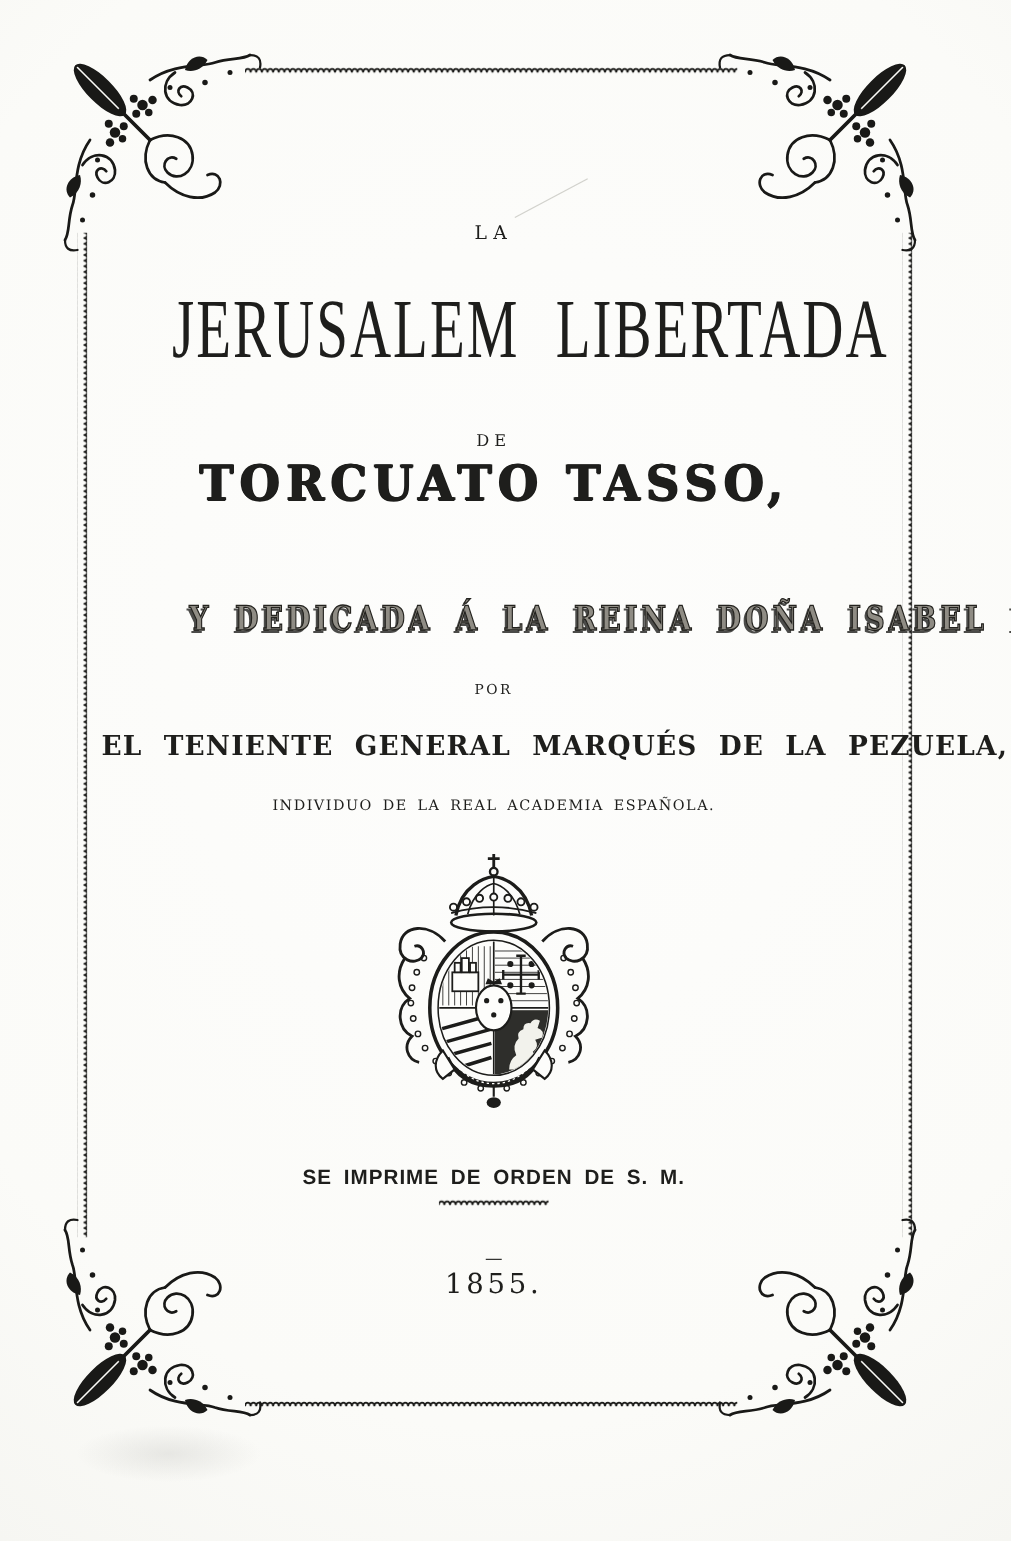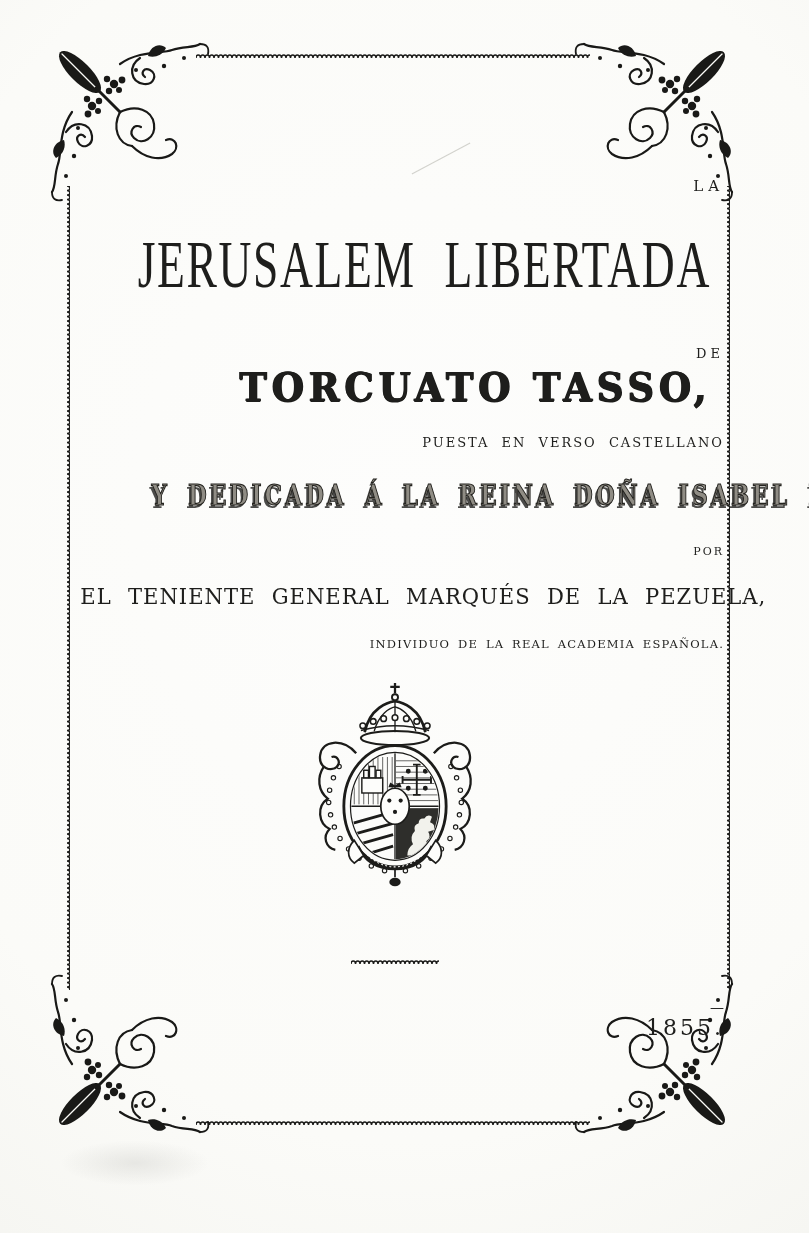--- a/index.html
+++ b/index.html
@@ -25,38 +25,38 @@
   .wave-bottom { left:196px; top:1120px; width:394px; height:8px; }
   .wave-left   { left:62px;  top:186px;  width:8px;  height:804px; }
   .wave-right  { left:722px; top:186px;  width:8px;  height:804px; }
   
   .ornament { position:absolute; width:168px; height:168px; }
   .ornament.tl { left:44px;  top:36px; }
   .ornament.tr { left:572px; top:36px;  transform:scaleX(-1); }
   .ornament.bl { left:44px;  top:972px; transform:scaleY(-1); }
   .ornament.br { left:572px; top:972px; transform:scale(-1,-1); }
   
-  .txt { position:absolute; left:66px; width:658px; text-align:right; white-space:nowrap; }
+  .txt { position:absolute; left:66px; width:658px; text-align:center; white-space:nowrap; }
   .txt .inner { display:inline-block; }
   .line-la        { top:177px; font-size:15px; letter-spacing:5px; }
   .line-title     { top:231px; }
   .line-title .inner { font-size:57px; letter-spacing:2px; word-spacing:20px;
                        transform:scale(.8,1.18); font-family:"Liberation Serif", serif; }
   .line-de        { top:346px; font-size:13px; letter-spacing:4px; }
   .line-author    { top:364px; }
   .line-author .inner { font-size:39px; font-weight:bold; letter-spacing:5px;
     transform:scaleX(.95);
     text-shadow:.7px 0 0 currentColor, -.7px 0 0 currentColor, 0 .5px 0 currentColor; }
   .line-verse     { top:435px; font-size:13px; letter-spacing:2px; word-spacing:6px; }
   .line-dedication{ top:480px; }
   .line-dedication .inner { font-size:27px; font-weight:bold; letter-spacing:4px; word-spacing:9px;
     transform:scaleX(.8); color:#8f8c84; -webkit-text-stroke:1.1px #24231f;
     text-shadow:-2.5px 2.5px 0 rgba(44,44,41,.85); }
   .line-por       { top:545px; font-size:11px; letter-spacing:2px;text-decoration:underline; }
-  .line-translator{ top:584px; }
+  .line-translator{ top:584px;font-weight:bold; }
   .line-translator .inner { font-size:22px; letter-spacing:1px; word-spacing:9px; transform:scaleX(.96); }
   .line-affil     { top:637px; font-size:11.5px; letter-spacing:1.2px; word-spacing:3px; }
   .coat { position:absolute; left:305px; top:679px; width:180px; height:228px; }
   .line-order     { top:933px; font-family:"Liberation Sans", sans-serif; font-weight:bold;
                     font-size:16.5px; letter-spacing:.8px; word-spacing:4px; }
   .wave-underline { position:absolute; left:351px; top:959px; width:88px; height:8px; }
   .line-imprint   { top:982px; font-size:14.5px; letter-spacing:.6px; word-spacing:5px; }
   .line-sep       { top:999px; font-size:14px; letter-spacing:0; }
   .line-year      { top:1015px; font-size:22px; letter-spacing:3px; }
 </style>
@@ -138,21 +138,20 @@
       <use href="#flourish"></use>
     </svg>
   <svg class="ornament br" viewBox="0 0 168 168">
       <use href="#flourish"></use>
     </svg>
 
   <div class="txt line-la"><span class="inner">LA</span></div>
   <div class="txt line-title"><span class="inner">JERUSALEM  LIBERTADA</span></div>
   <div class="txt line-de"><span class="inner">DE</span></div>
   <div class="txt line-author"><span class="inner">TORCUATO TASSO,</span></div>
-  <div class="txt line-verse"><span class="inner">PUESTA EN VERSO CASTELLANO</span></div>
   <div class="txt line-dedication"><span class="inner">Y DEDICADA Á LA REINA DOÑA ISABEL II</span></div>
   <div class="txt line-por"><span class="inner">POR</span></div>
   <div class="txt line-translator"><span class="inner">EL TENIENTE GENERAL MARQUÉS DE LA PEZUELA,</span></div>
   <div class="txt line-affil"><span class="inner">INDIVIDUO DE LA REAL ACADEMIA ESPAÑOLA.</span></div>
 
   <svg class="coat" viewBox="0 0 190 240">
     <defs>
       <clipPath id="shieldClip">
           <ellipse cx="95" cy="134" rx="46" ry="56"></ellipse>
         </clipPath>
@@ -253,19 +252,20 @@
       <path d="M56,176 C64,194 78,200 95,200 C112,200 126,194 134,176" stroke-width="3"></path>
       <path d="M60,178 C70,192 82,198 95,198 C108,198 120,192 130,178" stroke="#fdfdfb" stroke-width="1.1" stroke-dasharray="2 2.5"></path>
       <path d="M52,170 C44,178 44,188 52,194 L62,186 Z" fill="#fdfdfb" stroke-width="1.8"></path>
       <path d="M138,170 C146,178 146,188 138,194 L128,186 Z" fill="#fdfdfb" stroke-width="1.8"></path>
 
       <path d="M95,200 v9" stroke-width="1.8"></path>
       <ellipse cx="95" cy="214" rx="6" ry="4.5" fill="#1c1c1a" stroke="none"></ellipse>
     </g>
   </svg>
 
+  <div class="txt line-order"><span class="inner">SE IMPRIME DE ORDEN DE S. M.</span></div>
   <svg class="wave-underline">
       <rect width="100%" height="100%" fill="url(#wavyH)"></rect>
     </svg>
   <div class="txt line-sep"><span class="inner">—</span></div>
   <div class="txt line-year"><span class="inner">1855.</span></div>
 
 </div>
 
 </body></html>

